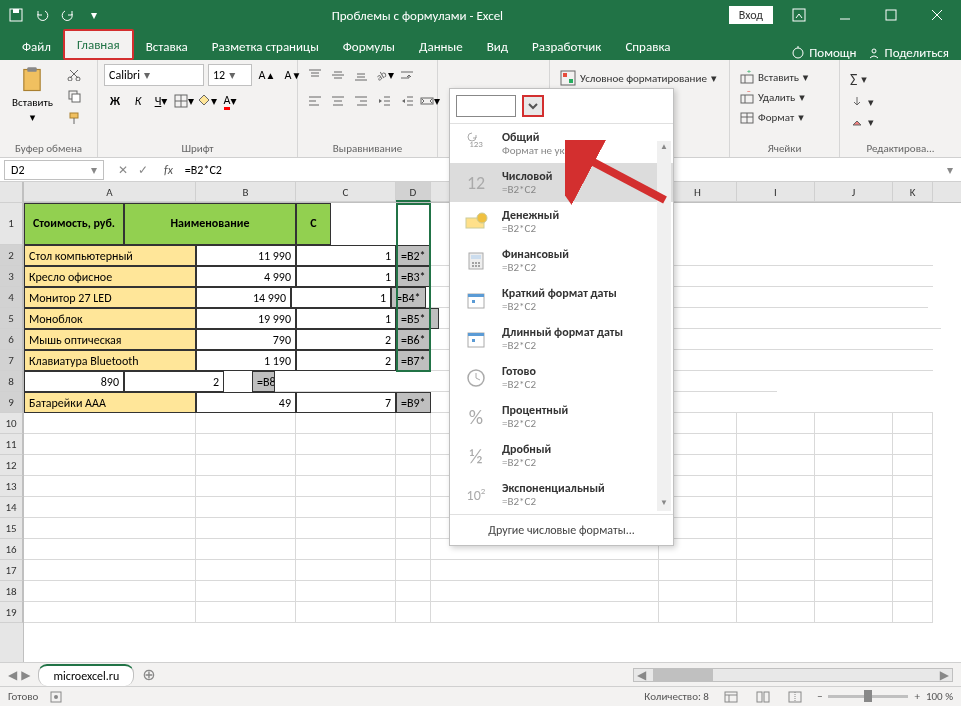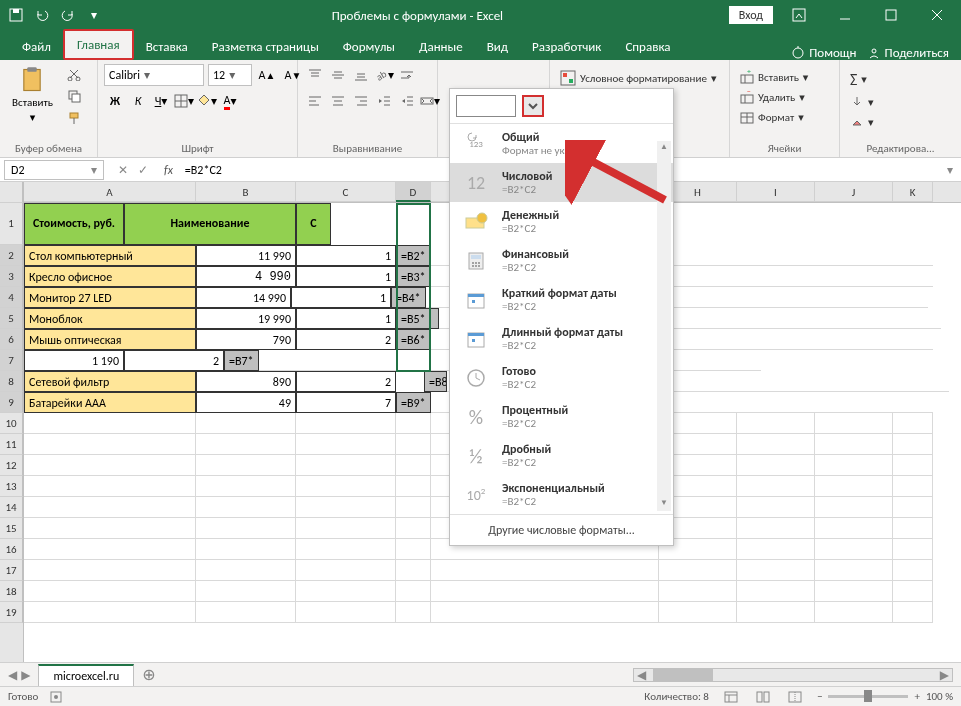--- a/index.html
+++ b/index.html
@@ -83,21 +83,21 @@
 .nf-scroll .up, .nf-scroll .down { height:14px; text-align:center; font-size:8px; color:#888; }
 
 
 .red-arrow { position:absolute; left:565px; top:140px; z-index:200; pointer-events:none; }
 .rr-item { display:flex; align-items:center; gap:4px; font-size:11px; color:#333; padding:2px 4px; }
 
 
 .sheet-tabs { height:24px; border-top:1px solid #d0d0d0; display:flex; align-items:center; background:#f3f2f1; }
 .sheet-tabs .nav { display:flex; gap:4px; padding:0 8px; color:#888; }
 .sheet-tab { padding:3px 14px; background:#fff; border:1px solid #c0c0c0; border-bottom:none; font-size:12px; }
-.sheet-tab.active { border-top:2px solid #217346; }
+.sheet-tab.active { border-top:2px solid #217346;border-radius:9px; }
 .add-sheet { padding:0 8px; color:#888; font-size:16px; }
 .sheet-tabs .hscroll { flex:1; display:flex; align-items:center; justify-content:flex-end; padding-right:8px; }
 .hscroll-bar { width:320px; height:14px; background:#e8e8e8; border:1px solid #c0c0c0; display:flex; align-items:center; }
 .hscroll-thumb { width:60px; height:12px; background:#c0c0c0; margin-left:4px; }
 
 
 .statusbar { height:20px; background:#f3f2f1; border-top:1px solid #d0d0d0; display:flex; align-items:center; font-size:11px; color:#555; padding:0 8px; gap:12px; }
 .statusbar .spacer { flex:1; }
 .zoom { display:flex; align-items:center; gap:6px; }
 .zoom-slider { width:80px; height:3px; background:#c0c0c0; position:relative; }
@@ -455,21 +455,21 @@
         </div>
         <div class="table-row">
           <div class="cell name-cell" style="width: 172px;">Стол компьютерный</div>
           <div class="cell num-cell" style="width: 100px;">11 990</div>
           <div class="cell num-cell" style="width: 100px;">1</div>
           <div class="cell formula-cell" style="width: 35px;">=B2*</div>
           <div class="cell" style="width: 502px; border-bottom: 1px solid rgb(217, 217, 217); border-right: none;"></div>
         </div>
         <div class="table-row">
           <div class="cell name-cell" style="width: 172px;">Кресло офисное</div>
-          <div class="cell num-cell" style="width: 100px; font-family: Liberation Mono, monospace;">4 990</div>
+          <div class="cell num-cell" style="width: 100px;">4 990</div>
           <div class="cell num-cell" style="width: 100px;">1</div>
           <div class="cell formula-cell" style="width: 35px;">=B3*</div>
           <div class="cell" style="width: 502px; border-bottom: 1px solid rgb(217, 217, 217); border-right: none;"></div>
         </div>
         <div class="table-row">
           <div class="cell name-cell" style="width: 172px;">Монитор 27 LED</div>
           <div class="cell num-cell" style="width: 95px;">14 990</div>
           <div class="cell num-cell" style="width: 100px;">1</div>
           <div class="cell formula-cell" style="width: 35px;">=B4*</div>
           <div class="cell" style="width: 502px; border-bottom: 1px solid rgb(217, 217, 217); border-right: none;"></div>
@@ -482,27 +482,27 @@
           <div class="cell" style="width: 502px; border-bottom: 1px solid rgb(217, 217, 217); border-right: none;"></div>
         </div>
         <div class="table-row">
           <div class="cell name-cell" style="width: 172px;">Мышь оптическая</div>
           <div class="cell num-cell" style="width: 100px;">790</div>
           <div class="cell num-cell" style="width: 100px;">2</div>
           <div class="cell formula-cell" style="width: 35px;">=B6*</div>
           <div class="cell" style="width: 502px; border-bottom: 1px solid rgb(217, 217, 217); border-right: none;"></div>
         </div>
         <div class="table-row">
+          <div class="cell name-cell" style="width: 172px;">Клавиатура Bluetooth</div>
           <div class="cell num-cell" style="width: 100px;">1 190</div>
           <div class="cell num-cell" style="width: 100px;">2</div>
           <div class="cell formula-cell" style="width: 35px;">=B7*</div>
           <div class="cell" style="width: 502px; border-bottom: 1px solid rgb(217, 217, 217); border-right: none;"></div>
         </div>
         <div class="table-row">
-          <div class="cell name-cell" style="width: 172px;">Сетевой фильтр</div>
           <div class="cell num-cell" style="width: 100px;">890</div>
           <div class="cell num-cell" style="width: 100px;">2</div>
           <div class="cell formula-cell" style="width: 23px; margin-left: 28px;">=B8*</div>
           <div class="cell" style="width: 502px; border-bottom: 1px solid rgb(217, 217, 217); border-right: none;"></div>
         </div>
         <div class="table-row">
           <div class="cell name-cell" style="width: 172px;">Батарейки AAA</div>
           <div class="cell num-cell" style="width: 100px;">49</div>
           <div class="cell num-cell" style="width: 100px;">7</div>
           <div class="cell formula-cell" style="width: 35px;">=B9*</div>

